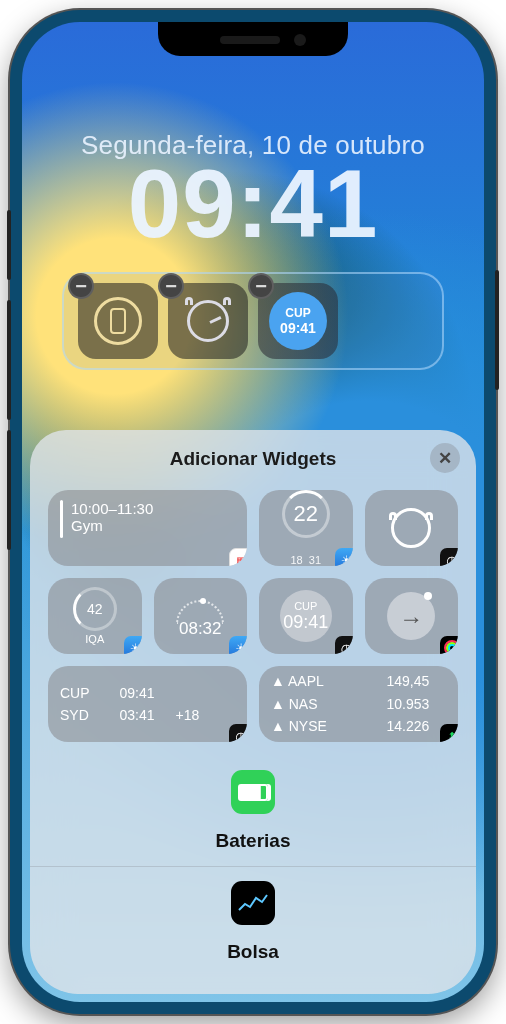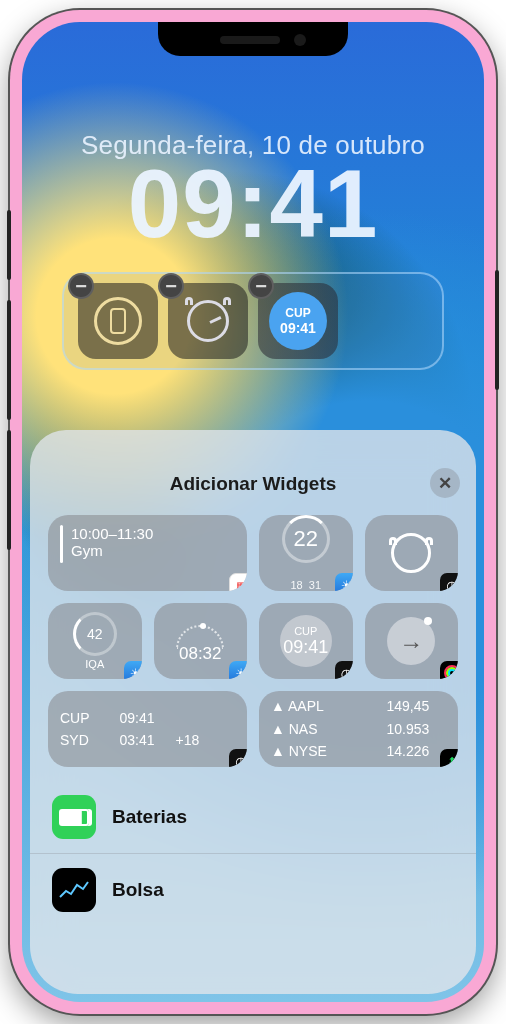--- a/index.html
+++ b/index.html
@@ -9,21 +9,21 @@
     background: transparent;
     display: flex;
     align-items: center;
     justify-content: center;
   }
 
   
   .phone {
     width: 486px; height: 1004px;
     border-radius: 70px;
-    background: #f9a8d4;
+    background: #0c4a6e;
     padding: 12px;
     position: relative;
     box-shadow: 0 0 0 2px #555, 0 10px 30px rgba(0,0,0,.4);
   }
   .phone::before, .phone::after { content:""; position:absolute; background:#222; border-radius:3px; }
   .phone::before { left:-3px; top:200px; width:4px; height:70px; }
   .phone::after  { left:-3px; top:290px; width:4px; height:120px; box-shadow:0 130px 0 #222; }
   .power-btn { position:absolute; right:-3px; top:260px; width:4px; height:120px; background:#222; border-radius:3px;}
   .screen {
     width: 100%; height: 100%;
@@ -118,21 +118,20 @@
     background: rgba(225,230,235,.78);
     backdrop-filter: blur(20px);
     overflow:hidden;
     color:#1b1b1b;
   }
   .sheet-header{
     position:relative;
     text-align:center;
     font-size:19px;font-weight:600;
     padding:18px 0 14px;
-    margin-top:25px;
   }
   .sheet-close{
     position:absolute; right:16px; top:13px;
     width:30px;height:30px;border-radius:50%;
     background:rgba(130,130,135,.35);
     display:flex;align-items:center;justify-content:center;
     color:#444;font-size:17px;font-weight:600;
   }
 
   .widget-grid{
@@ -198,20 +197,21 @@
   .wg.table .c1{width:34%;}
   .wg.table .c2{width:32%;}
   .wg.table .c3{width:34%;text-align:left;}
 
   
   .app-list{padding:4px 0 0;}
   .app-row{
     display:flex;align-items:center;gap:16px;
     padding:14px 22px;
     border-top:1px solid rgba(120,120,125,.25);
+    flex-direction:column;
   }
   .app-row:first-child{border-top:none;}
   .app-icon{
     width:44px;height:44px;border-radius:11px;flex:0 0 44px;
     display:flex;align-items:center;justify-content:center;
   }
   .app-icon.battery{background:#30d158;}
   .app-icon.battery::after{content:"";width:26px;height:13px;border:2px solid #fff;border-radius:3px;box-shadow:3px 0 0 -0px #fff;background:linear-gradient(#fff,#fff) left/80% 100% no-repeat;}
   .app-icon.stocks{background:#000;}
   .app-icon.stocks svg{width:30px;height:22px;}

